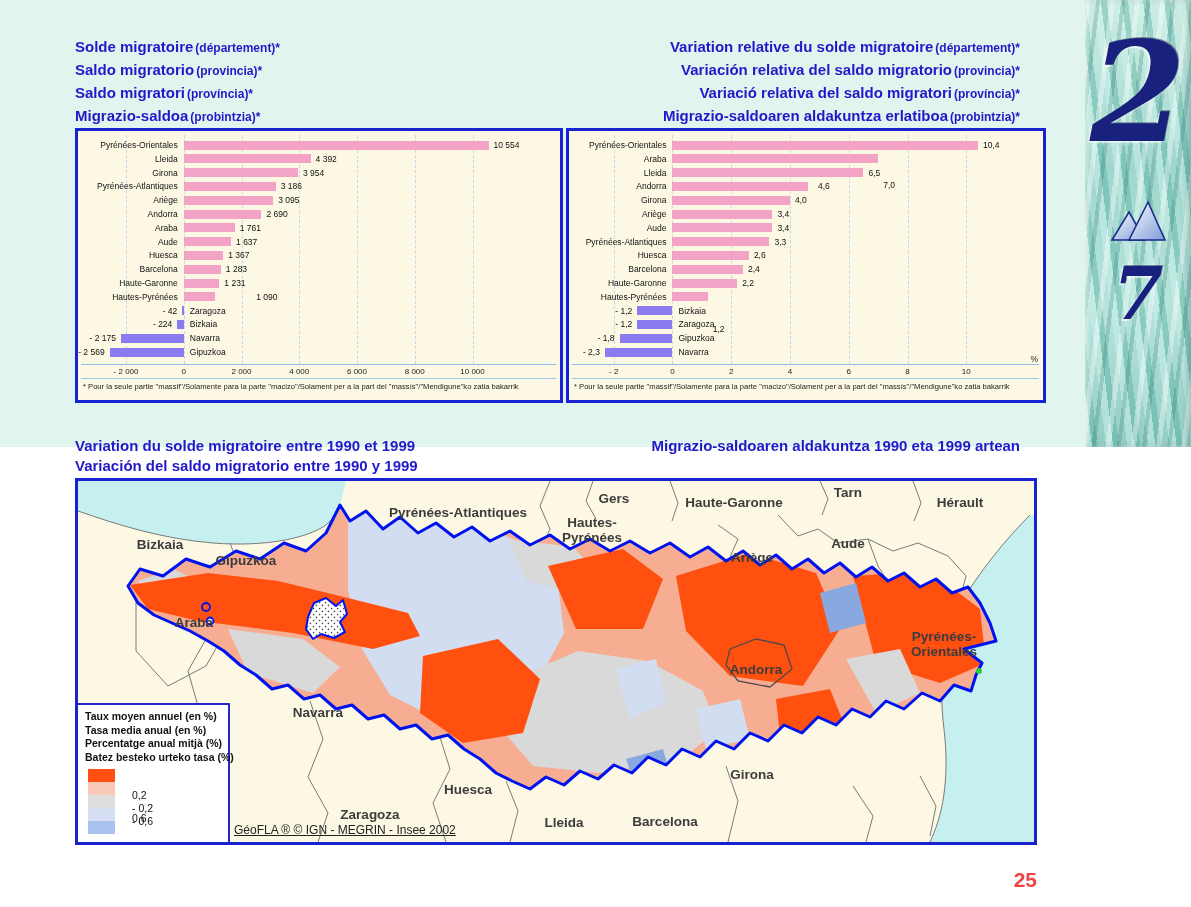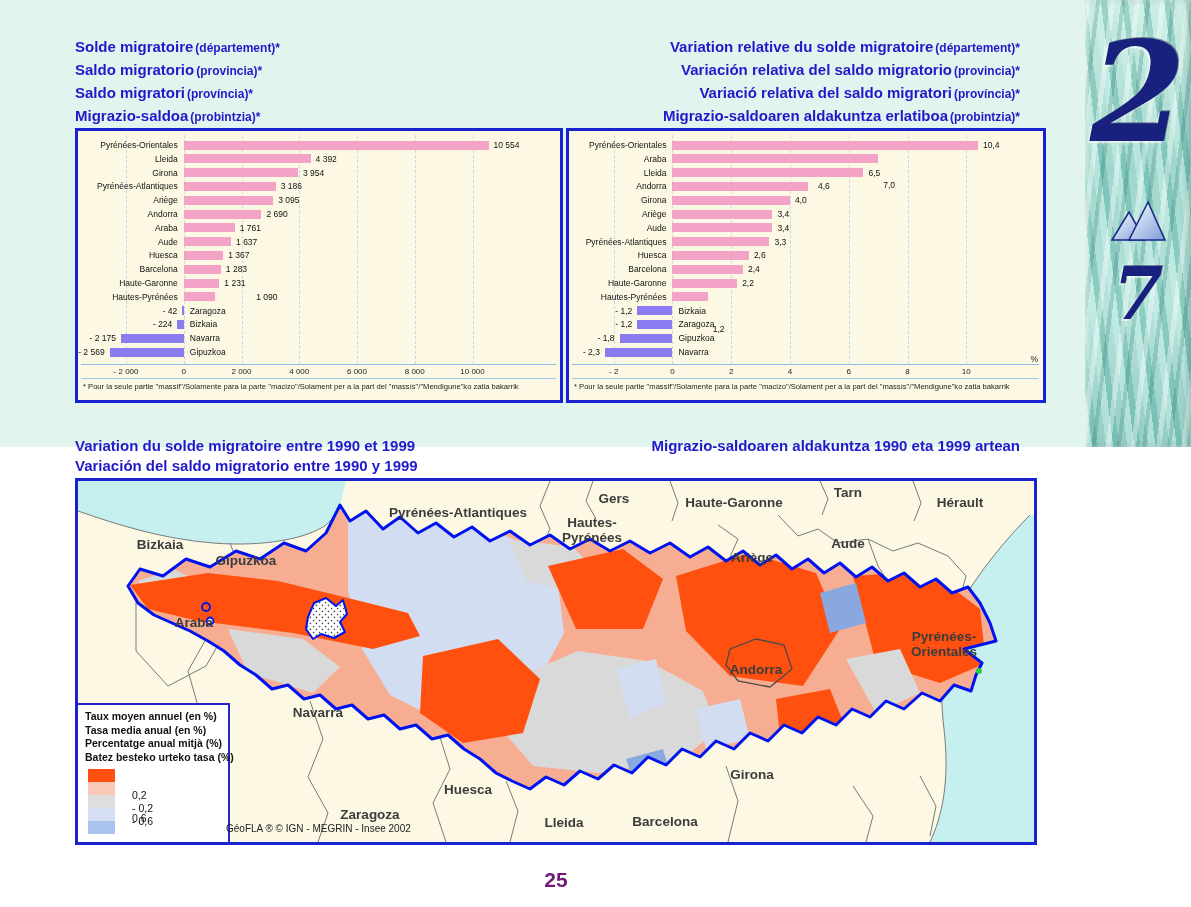--- a/index.html
+++ b/index.html
@@ -57,24 +57,24 @@
   .massif-stroke{fill:none;stroke:#0013EE;stroke-width:3;stroke-linejoin:round;}
   .deptline{fill:none;stroke:#7a7a7a;stroke-width:1;stroke-linejoin:round;}
 
   .legend-box{position:absolute;left:0;top:222px;width:152px;height:139px;background:#ffffff;
     border:2px solid #2326C8;border-left:none;border-bottom:none;box-sizing:border-box;}
   .legend-title{font-size:10.5px;font-weight:bold;color:#111;line-height:13.5px;padding-left:7px;white-space:nowrap;}
   .legend-title:first-child{padding-top:5px;}
   #legend-scale{position:absolute;left:10px;top:64px;width:130px;}
   #legend-scale .swatch{width:27px;height:13px;}
   #legend-scale .thr{position:absolute;left:44px;font-size:10.5px;color:#111;line-height:12px;white-space:nowrap;}
-  .map-attribution{position:absolute;left:148px;top:342px;font-size:10px;color:#222;white-space:nowrap;}
-
-  .page-number{position:absolute;left:75px;top:868px;width:962px;text-align:center;
-    font-size:21px;font-weight:bold;color:#701a75;}
+  .map-attribution{position:absolute;left:156px;top:342px;font-size:12px;color:#222;white-space:nowrap;text-decoration:underline;}
+
+  .page-number{position:absolute;left:75px;top:868px;width:962px;text-align:right;
+    font-size:21px;font-weight:bold;color:#ef4444;}
 </style>
 </head>
 <body>
 
 <div class="top-band"></div>
 
 <div class="sidebar-strip">
   <div class="numeral big-num">2</div>
   <div class="mountain-wrap">
     <svg width="58" height="48" viewBox="0 0 58 48">

